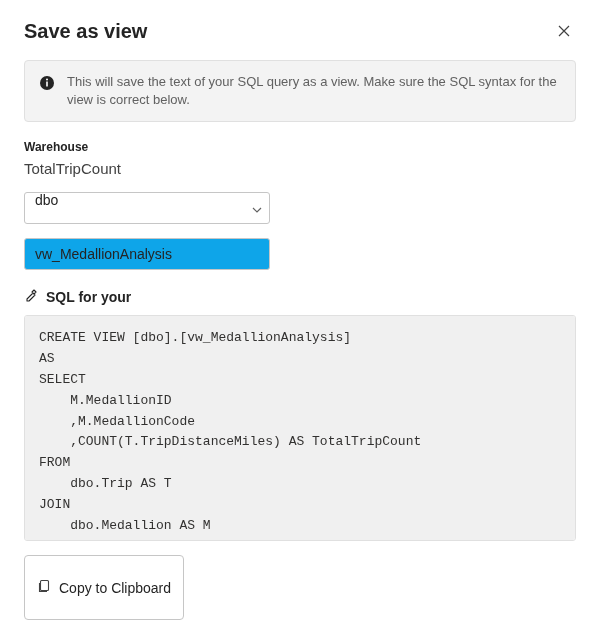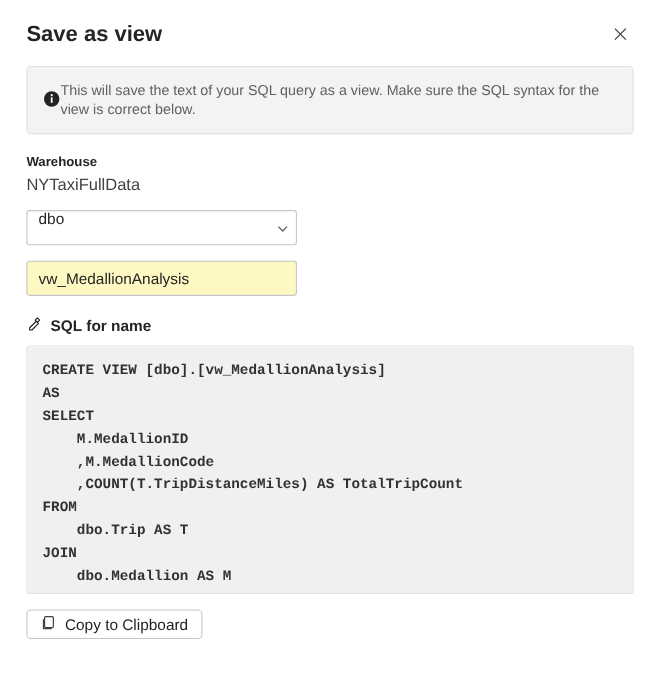--- a/index.html
+++ b/index.html
@@ -24,27 +24,27 @@
       background: none;
       border: none;
       cursor: pointer;
       color: #424242;
       font-size: 14px;
       width: 24px;
       height: 24px;
     }
     .info-banner {
       display: flex;
-      gap: 0;
+      gap: 12px;
       padding: 12px 14px;
       background: #f3f3f3;
       border: 1px solid #e0e0e0;
       border-radius: 4px;
       margin-bottom: 18px;
-      align-items: center;
+      align-items: flex-start;
     }
     .info-icon {
       flex-shrink: 0;
       margin-top: 2px;
     }
     .info-text {
       font-size: 13px;
       color: #616161;
       line-height: 1.4;
     }
@@ -83,21 +83,21 @@
       color: #616161;
     }
     .text-input {
       width: 246px;
       height: 32px;
       padding: 0 10px;
       border: 1px solid #c6c6c6;
       border-radius: 3px;
       font-size: 14px;
       color: #242424;
-      background: #fef9c3;
+      background: #0ea5e9;
     }
     .sql-section-header {
       display: flex;
       align-items: center;
       gap: 8px;
       margin-top: 18px;
       margin-bottom: 10px;
       font-size: 14px;
       font-weight: 600;
     }
@@ -107,30 +107,29 @@
       border-radius: 3px;
       padding: 12px 14px;
       font-family: "Consolas", "Courier New", monospace;
       font-size: 13px;
       color: #323130;
       line-height: 1.6;
       white-space: pre;
       height: 226px;
       overflow-y: auto;
       position: relative;
-      font-weight: bold;
     }
     .sql-preview::-webkit-scrollbar { width: 10px; }
     .sql-preview::-webkit-scrollbar-thumb { background: #b3b3b3; border-radius: 4px; }
     .copy-btn {
       display: inline-flex;
       align-items: center;
       gap: 8px;
       margin-top: 14px;
-      padding: 4px 12px;
+      padding: 23px 12px;
       border: 1px solid #c6c6c6;
       border-radius: 4px;
       background: #fff;
       font-size: 14px;
       color: #242424;
       cursor: pointer;
     }
   </style>
 </head>
 <body>
@@ -152,21 +151,21 @@
         <circle cx="8" cy="8" r="7" fill="#242424"></circle>
         <rect x="7.2" y="6.5" width="1.6" height="5" fill="#fff"></rect>
         <circle cx="8" cy="4.5" r="1" fill="#fff"></circle>
       </svg>
   </span>
   <div class="info-text">This will save the text of your SQL query as a view. Make sure the SQL syntax for the view is correct below.</div>
 </div>
 
 <div class="field-group">
   <label class="field-label">Warehouse</label>
-  <div class="field-value-static">NYTaxiFullData</div>
+  <div class="field-value-static">TotalTripCount</div>
 </div>
 
 <div class="field-group">
   <div class="select-wrap">
     <input class="select-input" type="text" readonly="" value="dbo" style="">
     <span class="select-chevron">
       <svg width="10" height="6" viewBox="0 0 10 6">
           <path d="M1 1 L5 5 L9 1" stroke="currentColor" stroke-width="1.2" fill="none"></path>
         </svg>
     </span>
@@ -176,21 +175,21 @@
 <div class="field-group">
   <input class="text-input" type="text" value="vw_MedallionAnalysis" style="">
 </div>
 
 <div class="sql-section-header">
   <span>
     <svg width="14" height="14" viewBox="0 0 14 14">
         <path d="M3 11 L9 5 L11 7 L5 13 L3 13 Z M8 4 L10 2 L12 4 L10 6 Z" stroke="#242424" stroke-width="1.1" fill="none" stroke-linejoin="round"></path>
       </svg>
   </span>
-  <span>SQL for name</span>
+  <span>SQL for your</span>
 </div>
 
 <div class="sql-preview">CREATE VIEW [dbo].[vw_MedallionAnalysis]
 AS
 SELECT
     M.MedallionID
     ,M.MedallionCode
     ,COUNT(T.TripDistanceMiles) AS TotalTripCount
 FROM
     dbo.Trip AS T

